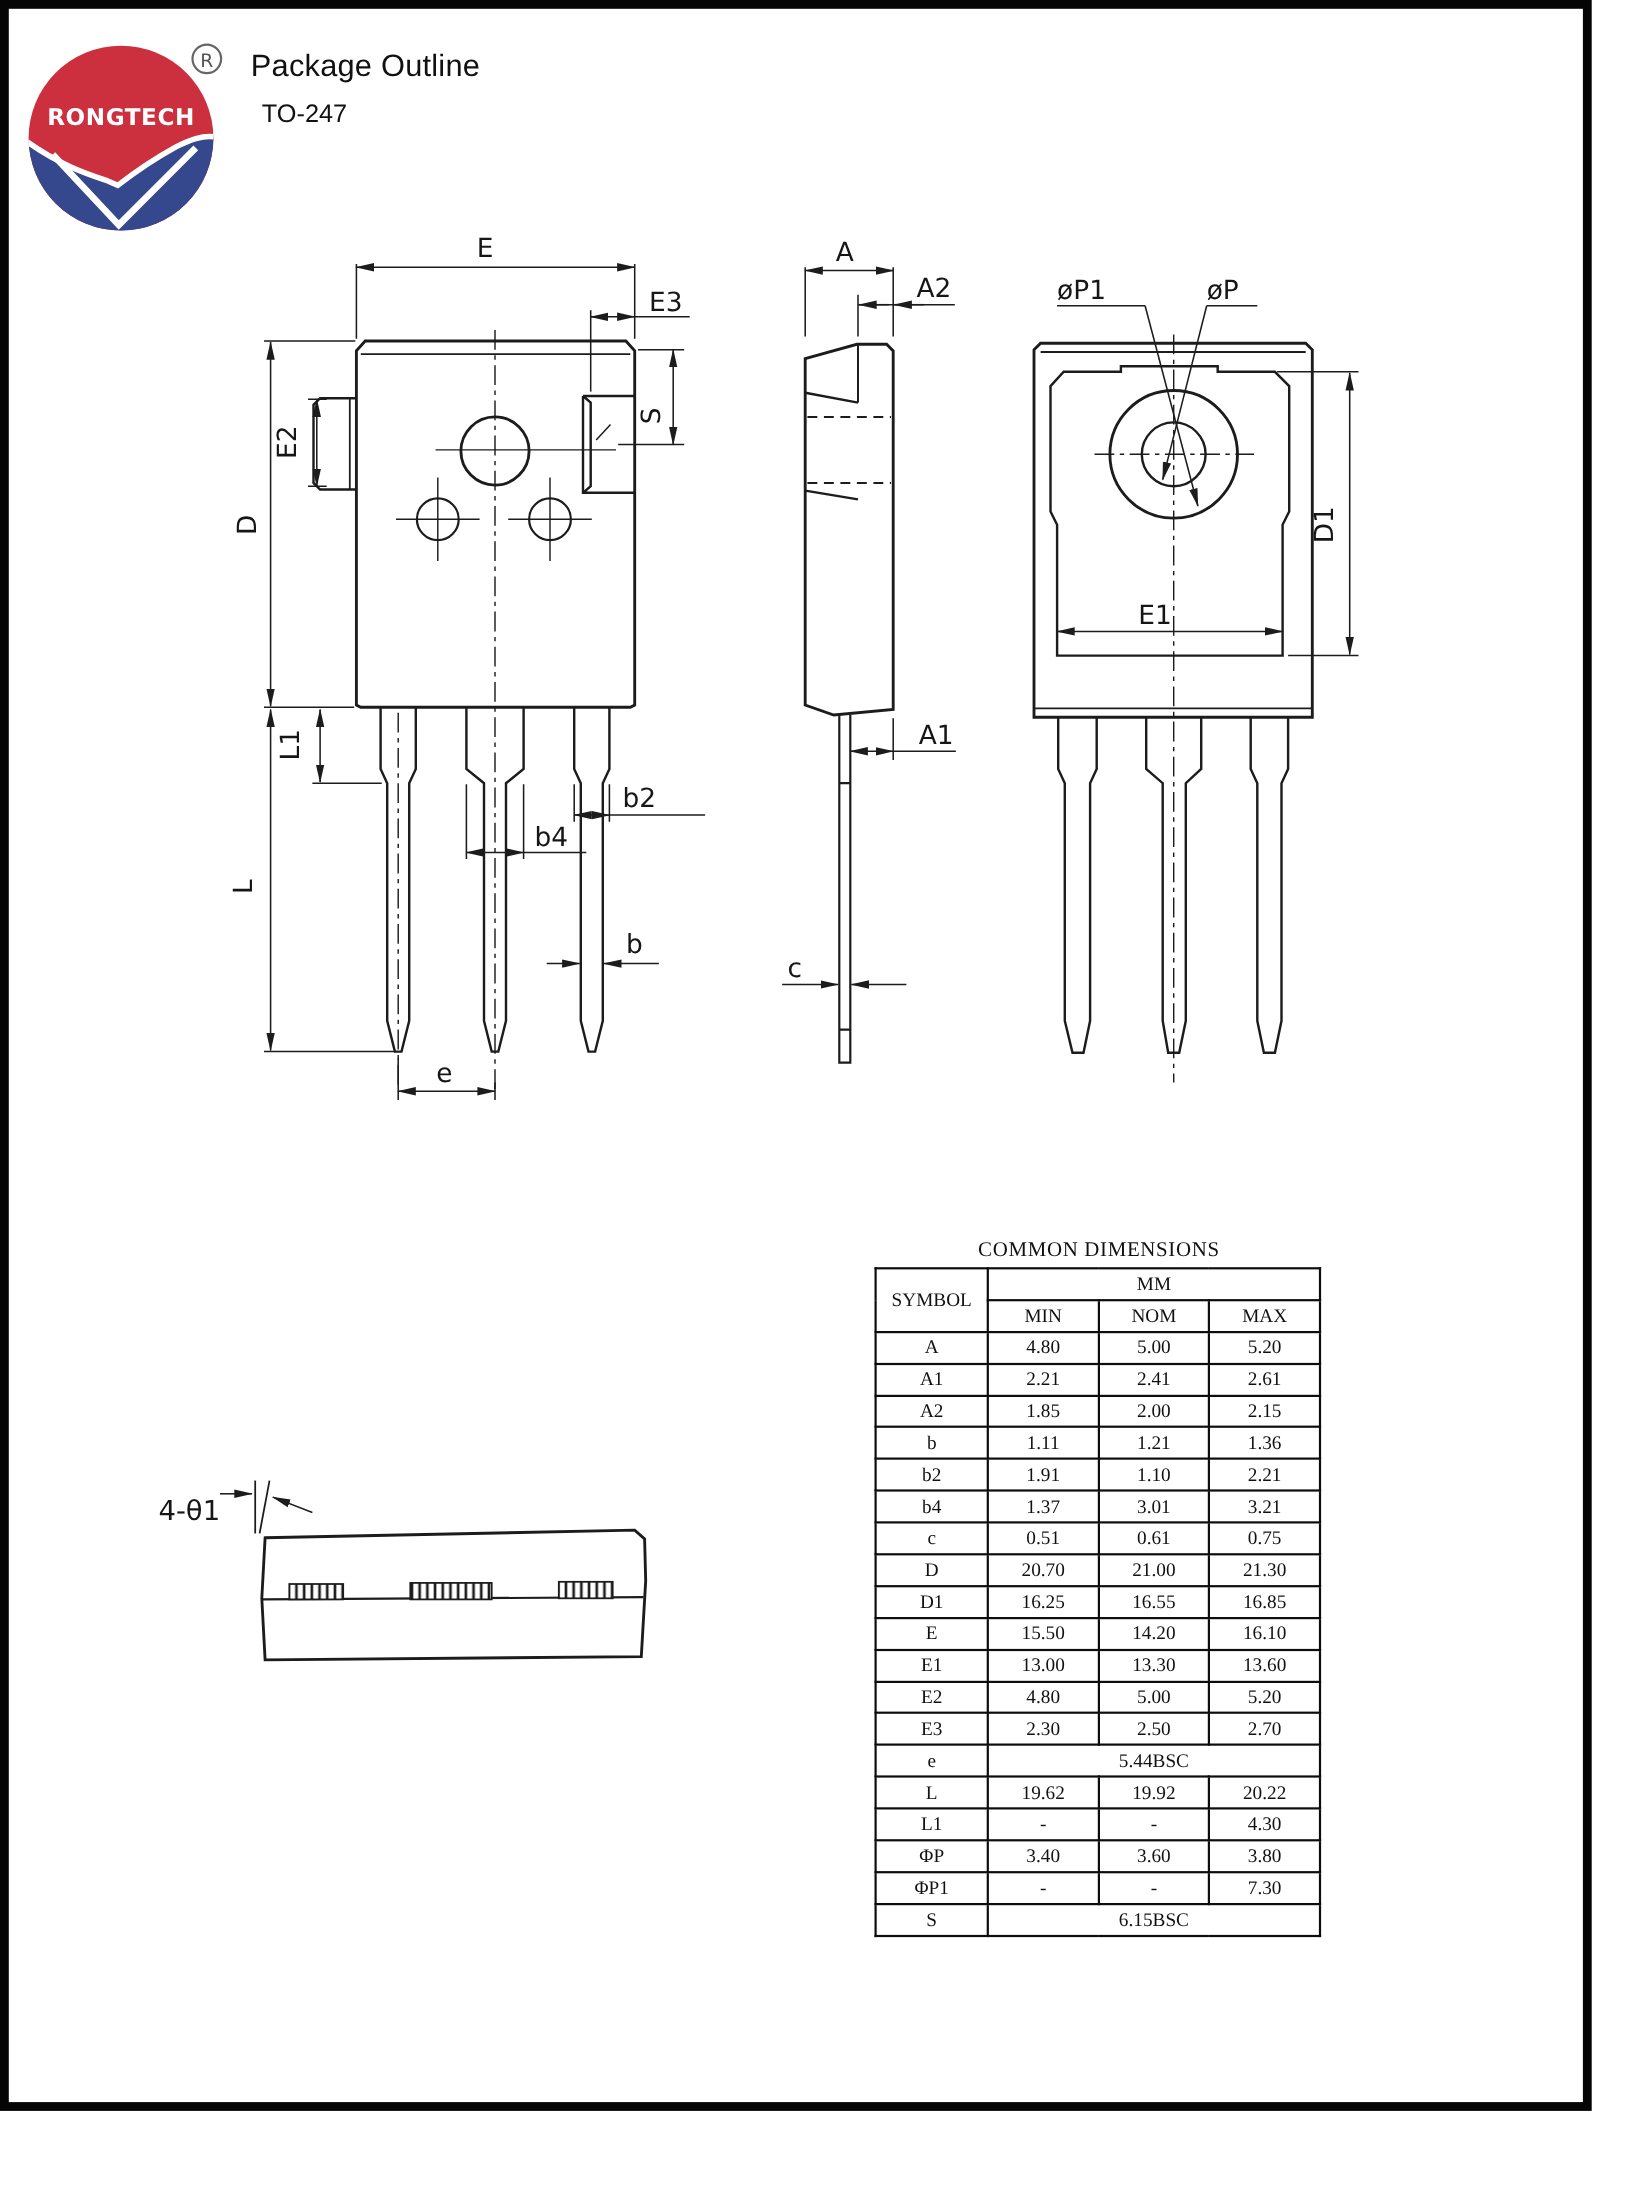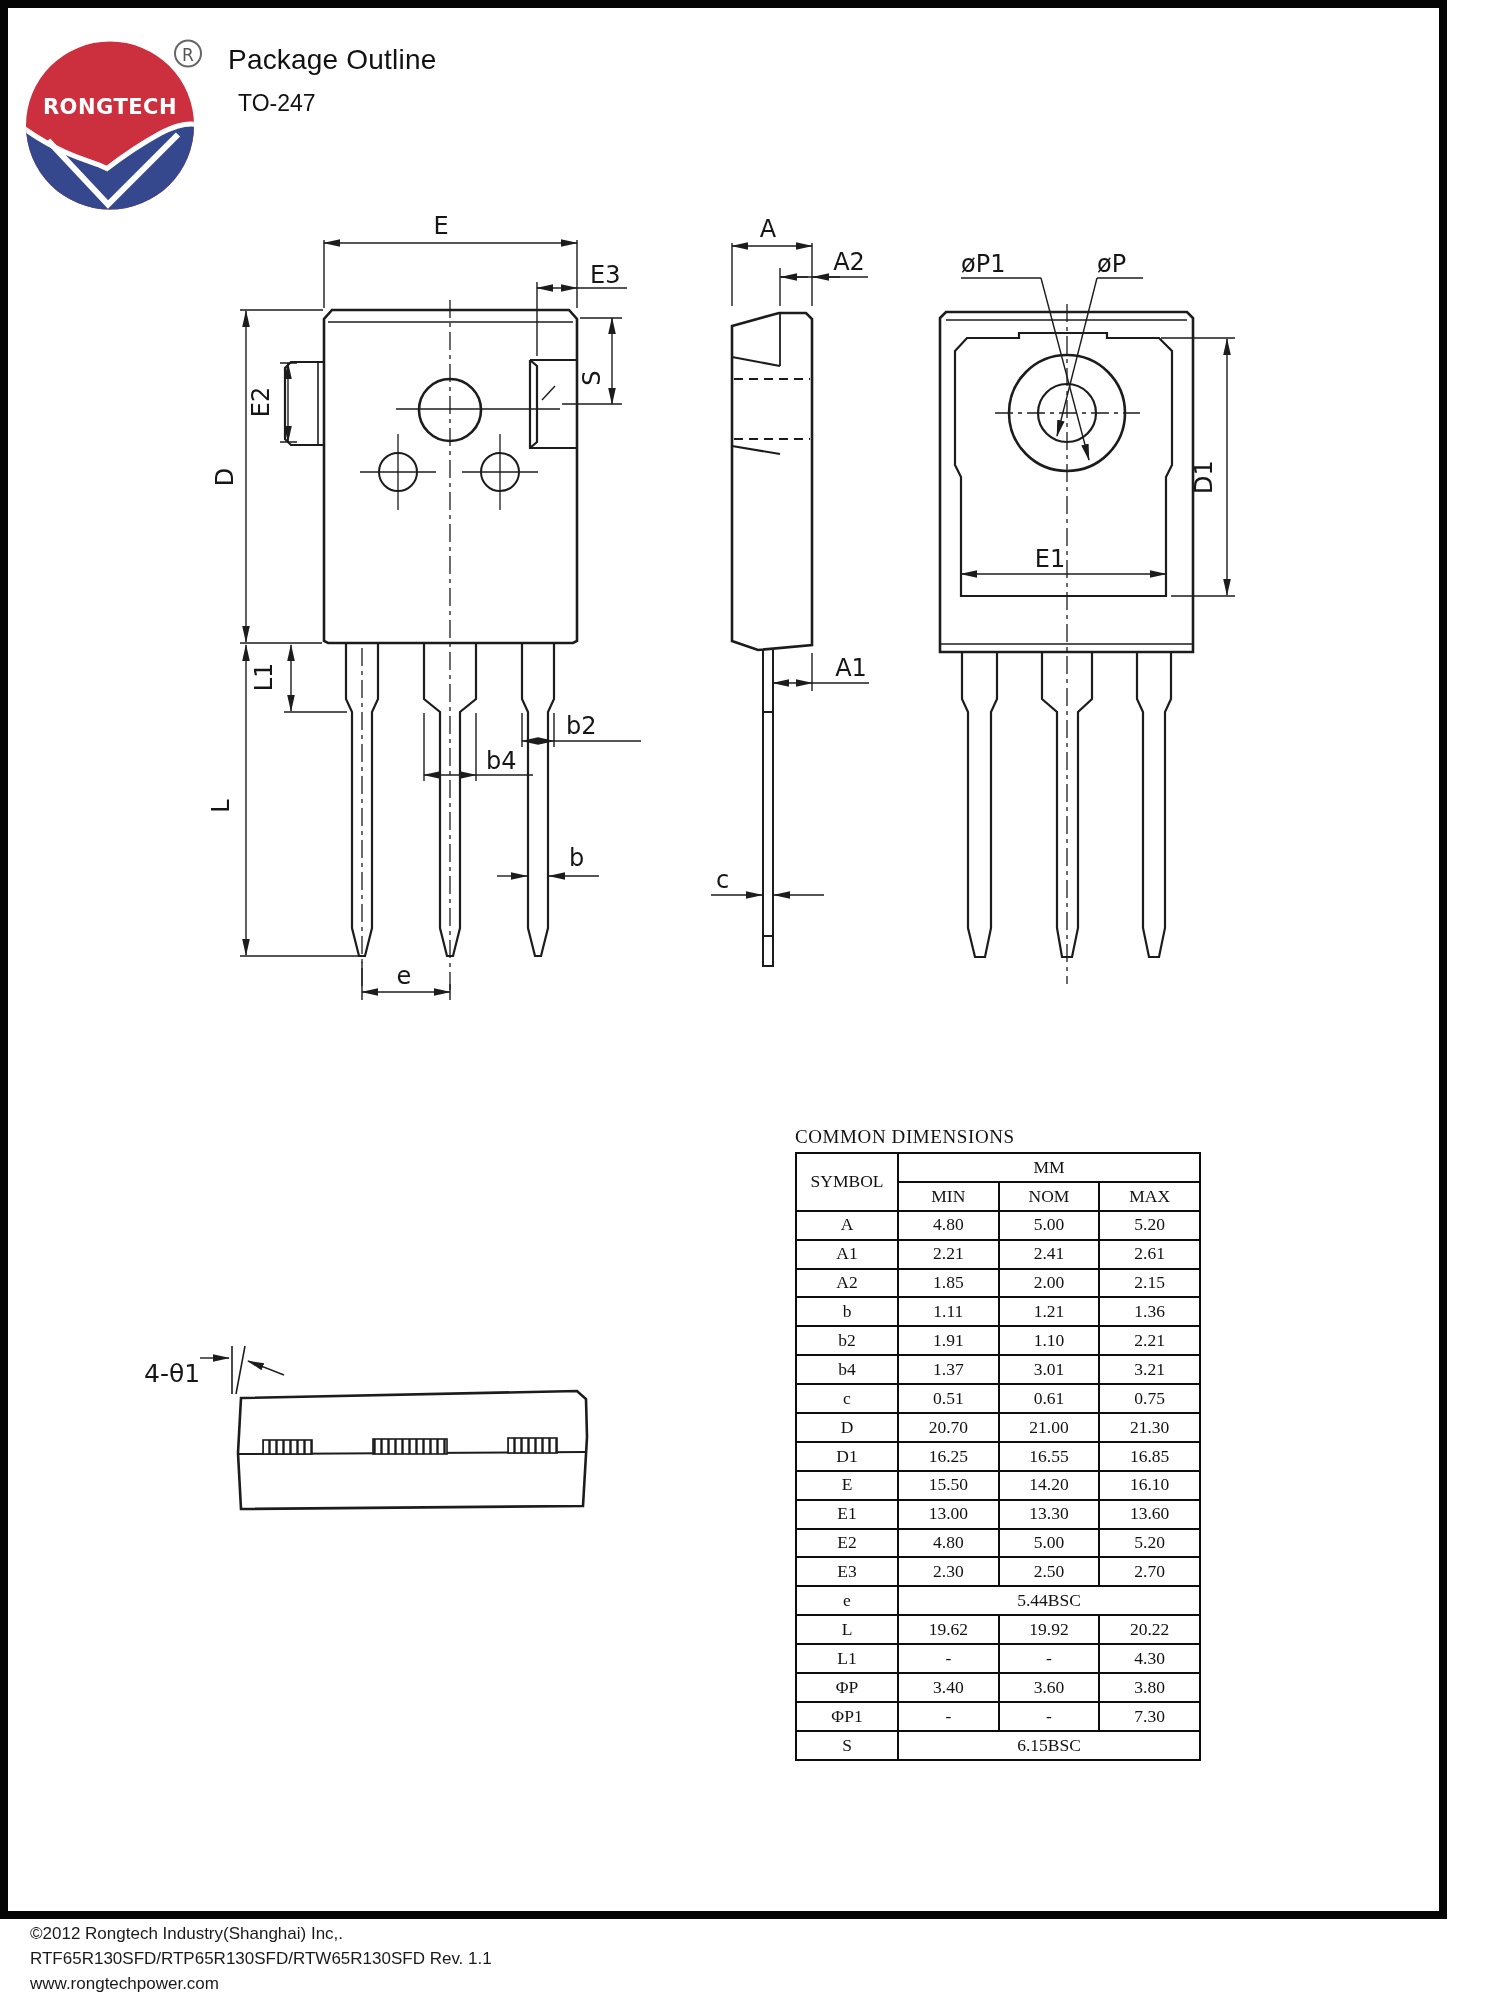--- a/index.html
+++ b/index.html
@@ -5,21 +5,21 @@
   html,body{margin:0;padding:0;background:#ffffff;}
   .page{position:relative;width:1500px;height:2000px;background:#ffffff;overflow:hidden;
         font-family:"Liberation Sans",sans-serif;color:#111;}
   .frame{position:absolute;left:0;top:0;width:1447px;height:1919px;border:8px solid #050505;
          box-sizing:border-box;}
   .logo-box{position:absolute;left:20px;top:26px;width:210px;height:200px;}
   .doc-title{position:absolute;left:228px;top:44px;font-size:28px;font-weight:normal;letter-spacing:0.2px;}
   .doc-subtitle{position:absolute;left:238px;top:90px;font-size:23px;}
   .drawing-svg{position:absolute;left:0;top:0;width:1500px;height:2000px;}
   .tbl-wrap{position:absolute;left:795px;top:1126px;width:408px;font-family:"Liberation Serif",serif;}
-  .tbl-title{font-size:19px;letter-spacing:0.6px;margin:0 0 4px 0;}
+  .tbl-title{text-align:center;font-size:19px;letter-spacing:0.6px;margin:0 0 4px 0;}
   table.dims{border-collapse:collapse;width:406px;table-layout:fixed;border-radius:32px;}
   table.dims td{border:2px solid #0d0d0d;text-align:center;vertical-align:middle;
         font-size:17.5px;height:26.9px;padding:0;line-height:1;}
   .footer{position:absolute;left:30px;top:1921px;font-size:17px;line-height:25px;color:#1a1a1a;}
   svg text{font-family:"DejaVu Sans",sans-serif;}
   .lw{stroke:#1c1c1c;fill:none;}
 </style>
 </head>
 <body>
 
@@ -321,18 +321,13 @@
             <td>7.30</td>
           </tr>
       <tr>
             <td>S</td>
             <td colspan="3">6.15BSC</td>
           </tr>
       </tbody>
     </table>
   </div>
 
-  <div class="footer">
-    <div>©2012 Rongtech Industry(Shanghai) Inc,.</div>
-    <div>RTF65R130SFD/RTP65R130SFD/RTW65R130SFD Rev. 1.1</div>
-    <div>www.rongtechpower.com</div>
-  </div>
 </div>
 
 </body></html>

